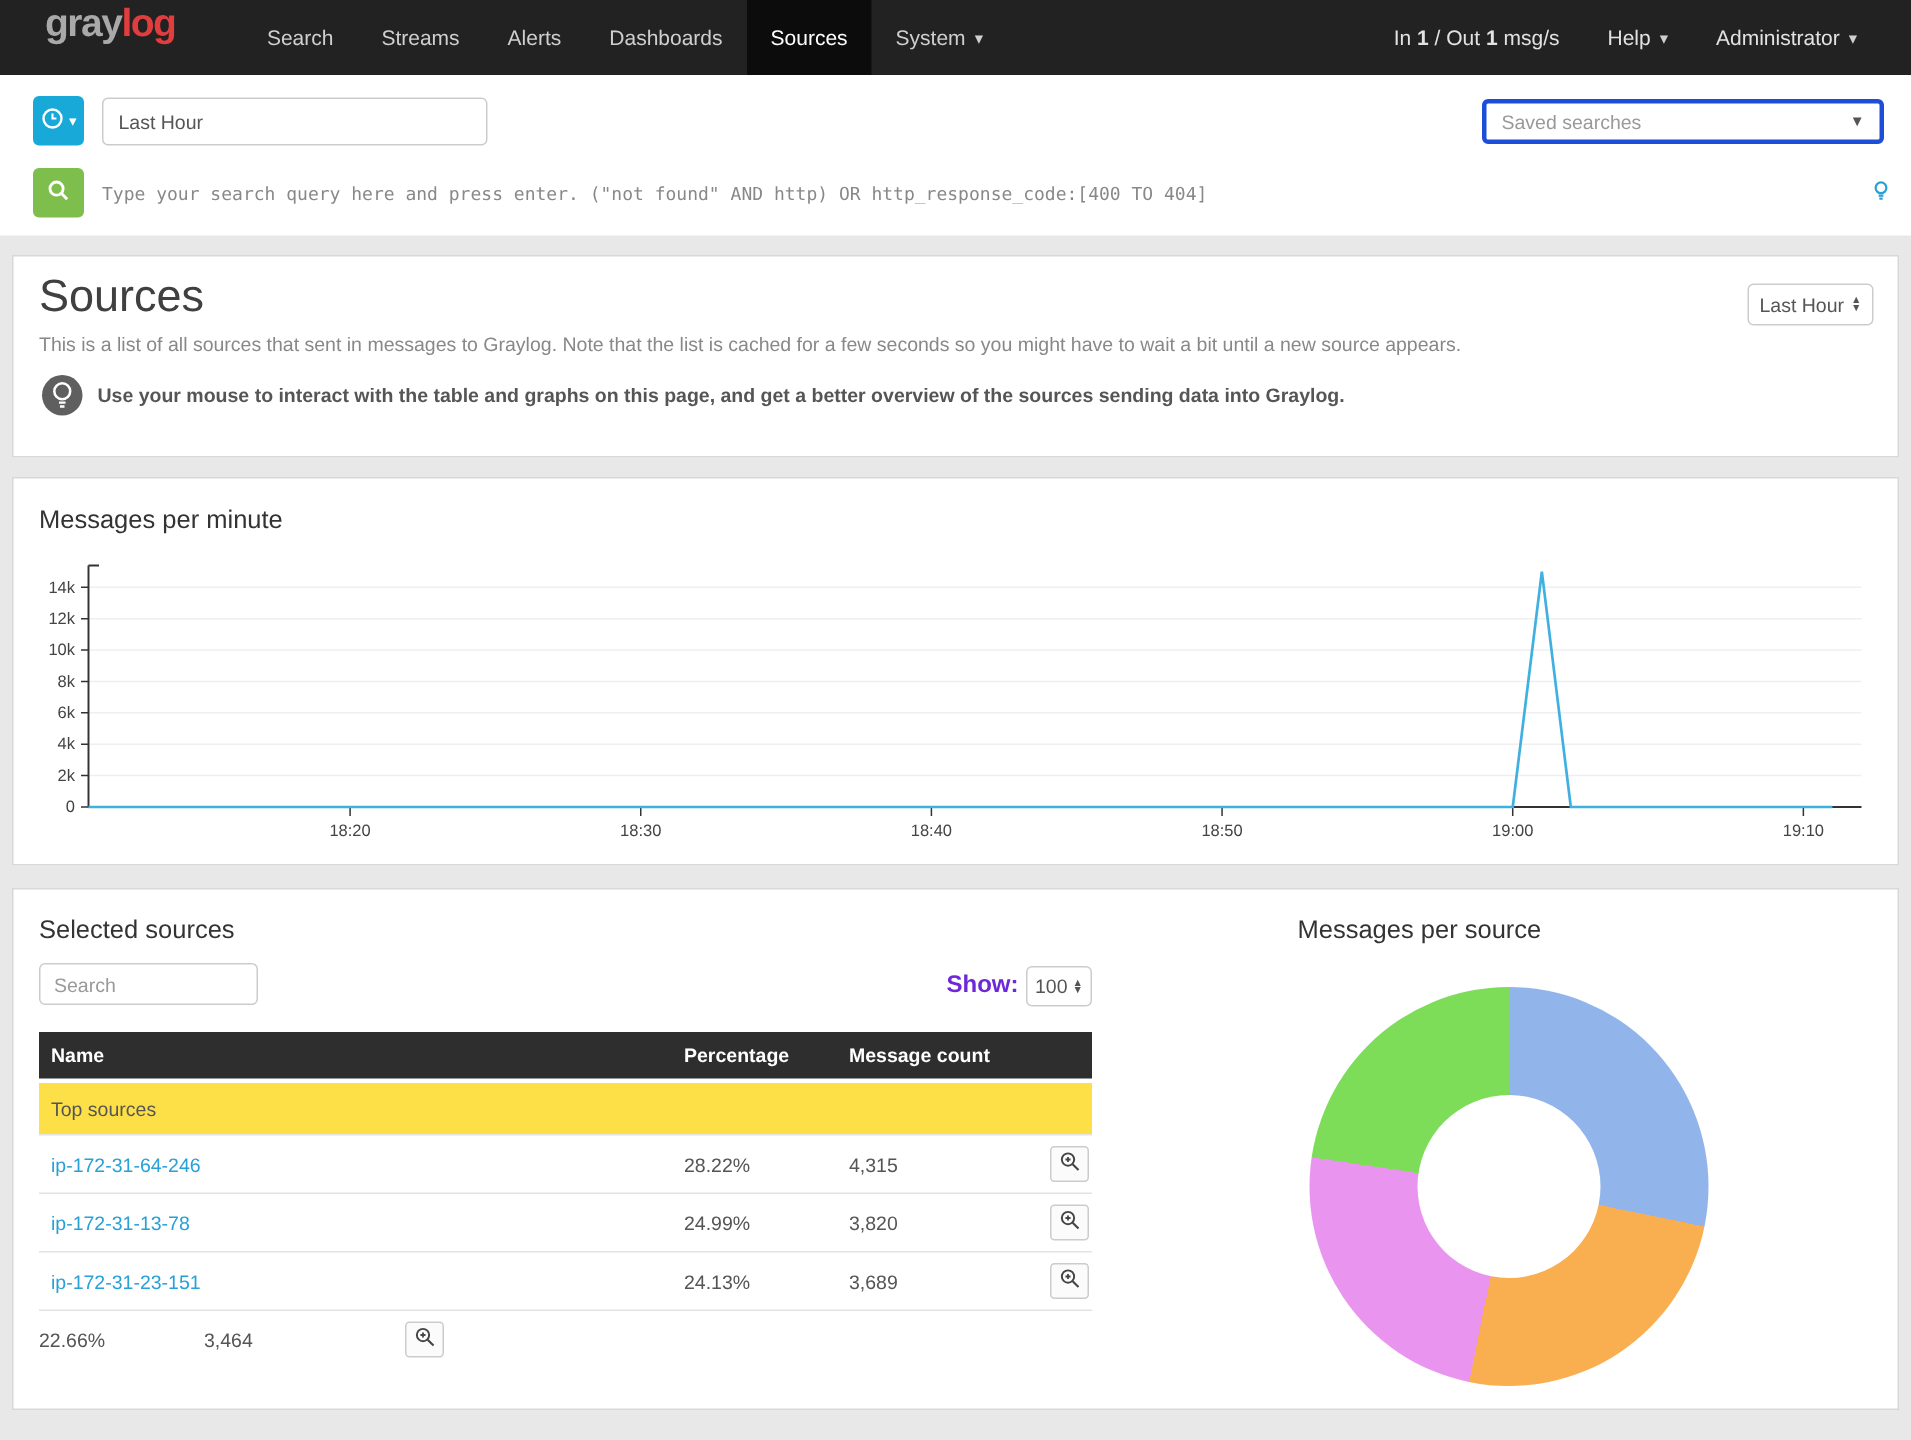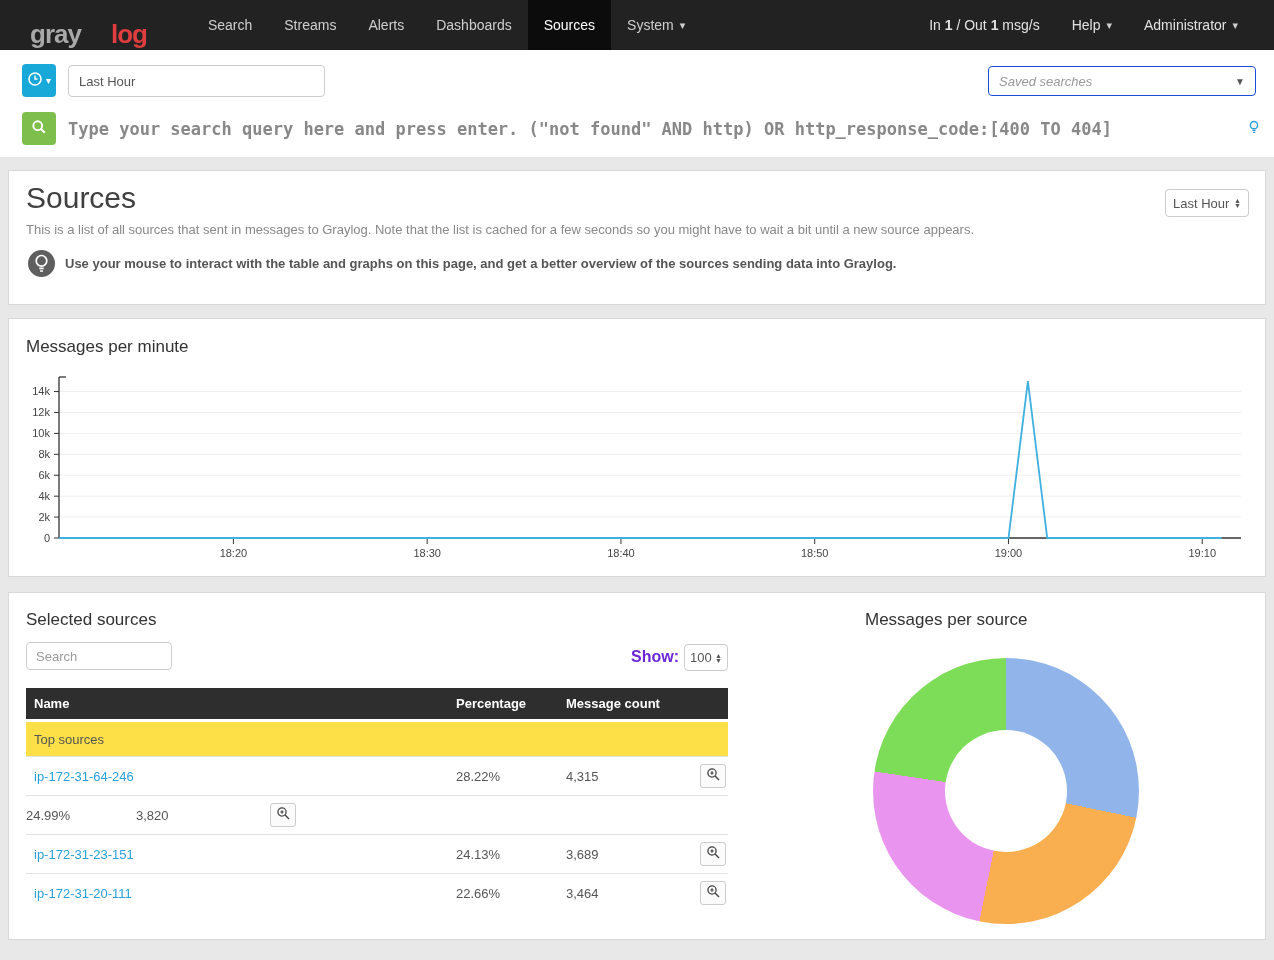--- a/index.html
+++ b/index.html
@@ -1,42 +1,42 @@
 <!DOCTYPE html>
 <html><head>
 <meta charset="utf-8">
 <style>
   * { margin:0; padding:0; box-sizing:border-box; }
   html,body { width:1274px; height:960px; overflow:hidden; }
   body { background:#e8e8e8; font-family:"Liberation Sans","DejaVu Sans",sans-serif; color:#333; position:relative; }
 
   
   .navbar { position:absolute; left:0; top:0; width:100%; height:50px; background:#222; display:flex; align-items:stretch; }
-  .brand { margin-left:30px; display:flex; align-items:flex-end; font-weight:bold; font-size:26px; letter-spacing:-1px;gap:30px; }
+  .brand { margin-left:30px; display:flex; align-items:flex-start; font-weight:bold; font-size:26px; letter-spacing:-1px; }
   .brand .b-gray { color:#a9a9a9; }
   .brand .b-log { color:#e03e3e; }
   .nav-items { display:flex; margin-left:45px; align-items:stretch; }
   .nav-item { display:flex; align-items:center; padding:0 16px; color:#cfcfcf; font-size:14px; text-decoration:none; cursor:pointer; }
   .nav-item.active { background:#0c0c0c; color:#fff; }
   .nav-item .caret { margin-left:6px; font-size:11px; color:#cfcfcf; }
   .nav-right { margin-left:auto; display:flex; align-items:stretch; margin-right:20px; }
   .nav-right .nav-item { color:#e2e2e2;justify-content:center; }
   .nav-right b { font-weight:bold; }
 
   
   .search-area { position:absolute; top:50px; left:0; width:100%; height:107px; background:#fff; }
   .btn-sq { position:absolute; width:34px; height:33px; border:none; border-radius:4px; cursor:pointer; display:flex; align-items:center; justify-content:center; }
   .btn-time { left:22px; top:14px; background:#19a9d8; }
   .btn-time .caret { color:#fff; font-size:10px; margin-left:3px; }
   .btn-query { left:22px; top:62px; background:#7dbe4c; }
   .input-time { position:absolute; left:68px; top:15px; width:257px; height:32px; border:1px solid #ccc; border-radius:4px; padding:0 10px; font-size:13px; color:#555; font-family:inherit; }
-  .saved-searches { position:absolute; left:988px; top:16px; width:268px; height:30px; border:1px solid #1d4ed8; border-radius:4px; display:flex; align-items:center; padding:0 10px; cursor:pointer;font-style:italic; }
+  .saved-searches { position:absolute; left:988px; top:16px; width:268px; height:30px; border:3px solid #1d4ed8; border-radius:4px; display:flex; align-items:center; padding:0 10px; cursor:pointer; }
   .saved-searches .ph { color:#999; font-size:13px; flex:1; }
   .saved-searches .sel-caret { color:#555; font-size:10px; }
-  .input-query { position:absolute; left:68px; top:63px; width:1160px; height:32px; border:none; outline:none; font-family:"DejaVu Sans Mono","Liberation Mono",monospace; font-size:17px; color:#555;font-weight:bold; }
+  .input-query { position:absolute; left:68px; top:63px; width:1160px; height:32px; border:none; outline:none; font-family:"DejaVu Sans Mono","Liberation Mono",monospace; font-size:12px; color:#555; }
   .input-query::placeholder { color:#888; opacity:1; }
   .bulb-small { position:absolute; left:1247px; top:70px; cursor:pointer; }
 
   
   .panel { position:absolute; left:8px; width:1258px; background:#fff; border:1px solid #d8d8d8; }
 
   
   .panel-sources { top:170px; height:135px; }
   .src-title { position:absolute; left:17px; top:10px; font-size:30px; color:#404040; font-weight:400; }
   .src-desc { position:absolute; left:17px; top:51px; font-size:13px; color:#888; }
@@ -251,20 +251,21 @@
             <button class="zoom-btn">
               <span><svg width="15" height="15" viewBox="0 0 15 15">
                   <circle cx="6" cy="6" r="4.1" fill="none" stroke="#444" stroke-width="1.3"></circle>
                   <path d="M9.1 9.1 L13 13" stroke="#444" stroke-width="1.4"></path>
                   <path d="M6 4.3 V7.7 M4.3 6 H7.7" stroke="#444" stroke-width="1.2"></path>
                 </svg></span>
             </button>
           </div>
         </div>
         <div class="t-row">
+          <div class="c-name"><a>ip-172-31-13-78</a></div>
           <div class="c-pct">24.99%</div>
           <div class="c-count">3,820</div>
           <div class="c-action">
             <button class="zoom-btn">
               <span><svg width="15" height="15" viewBox="0 0 15 15">
                   <circle cx="6" cy="6" r="4.1" fill="none" stroke="#444" stroke-width="1.3"></circle>
                   <path d="M9.1 9.1 L13 13" stroke="#444" stroke-width="1.4"></path>
                   <path d="M6 4.3 V7.7 M4.3 6 H7.7" stroke="#444" stroke-width="1.2"></path>
                 </svg></span>
             </button>
@@ -278,21 +279,20 @@
             <button class="zoom-btn">
               <span><svg width="15" height="15" viewBox="0 0 15 15">
                   <circle cx="6" cy="6" r="4.1" fill="none" stroke="#444" stroke-width="1.3"></circle>
                   <path d="M9.1 9.1 L13 13" stroke="#444" stroke-width="1.4"></path>
                   <path d="M6 4.3 V7.7 M4.3 6 H7.7" stroke="#444" stroke-width="1.2"></path>
                 </svg></span>
             </button>
           </div>
         </div>
         <div class="t-row">
-          <div class="c-name"><a>ip-172-31-20-111</a></div>
           <div class="c-pct">22.66%</div>
           <div class="c-count">3,464</div>
           <div class="c-action">
             <button class="zoom-btn">
               <span><svg width="15" height="15" viewBox="0 0 15 15">
                   <circle cx="6" cy="6" r="4.1" fill="none" stroke="#444" stroke-width="1.3"></circle>
                   <path d="M9.1 9.1 L13 13" stroke="#444" stroke-width="1.4"></path>
                   <path d="M6 4.3 V7.7 M4.3 6 H7.7" stroke="#444" stroke-width="1.2"></path>
                 </svg></span>
             </button>

